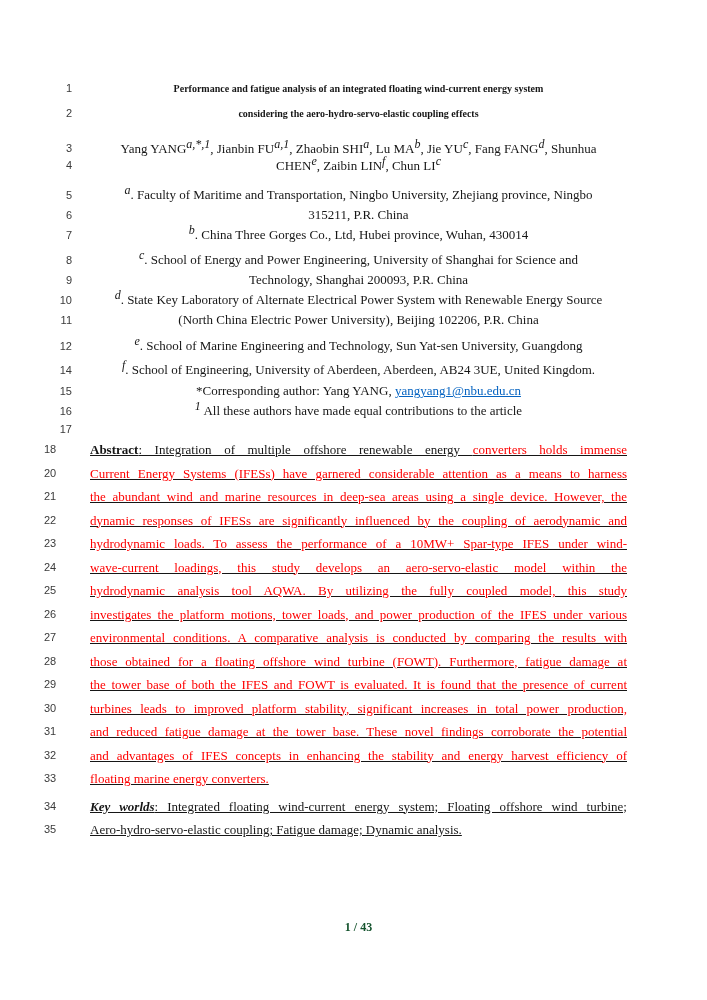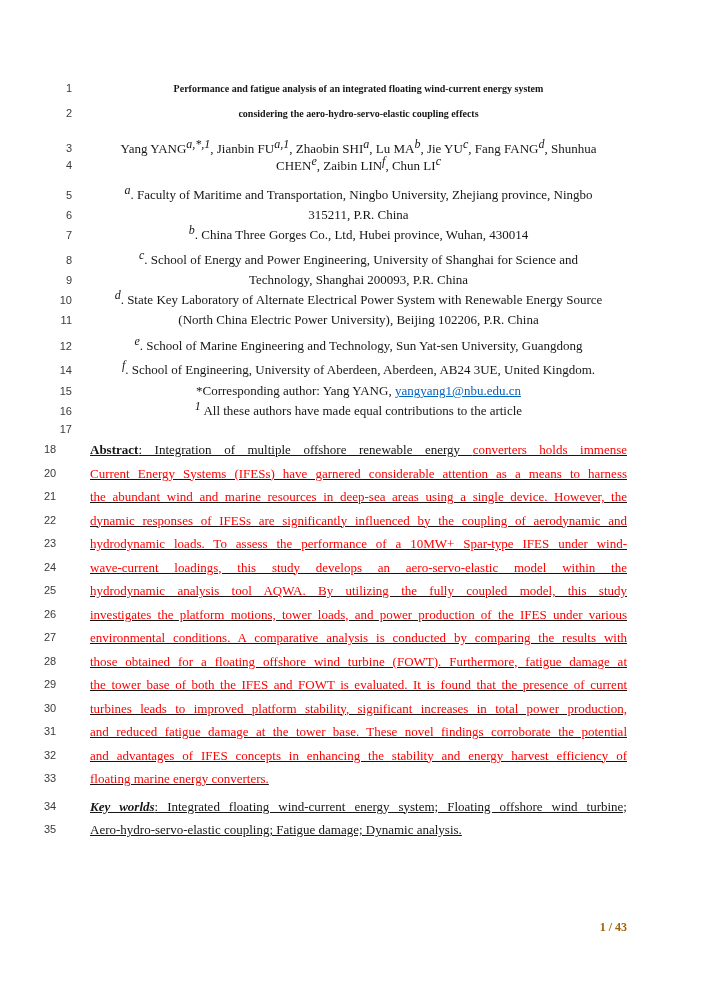--- a/index.html
+++ b/index.html
@@ -30,21 +30,21 @@
   .seg { }
   .plain { }
   .bold { font-weight:bold; }
   .bold-italic { font-weight:bold; font-style:italic; }
   .red { color:var(--accent-red,#fe0000); }
   .superscript { vertical-align:super; font-size:12px; font-style:italic; line-height:0; }
   .hyperlink { color:var(--link-blue,#0563c1); text-decoration:underline; cursor:pointer; }
   .title-line .linetext { font-size:10px; }
   .page-footer {
     position:absolute; left:90px; top:920px; width:537px;
-    text-align:right; font-weight:bold; font-size:12px; color:#a16207;
+    text-align:center; font-weight:bold; font-size:12px; color:#14532d;
   }
 </style>
 </head>
 <body>
 
 <div class="page">
   <div class="lines">
       <div class="line center lh-title title-line">
         <span class="linenum">1</span>
         <span class="linetext"><span class="seg bold">Performance and fatigue analysis of an integrated floating wind-current energy system</span></span>

